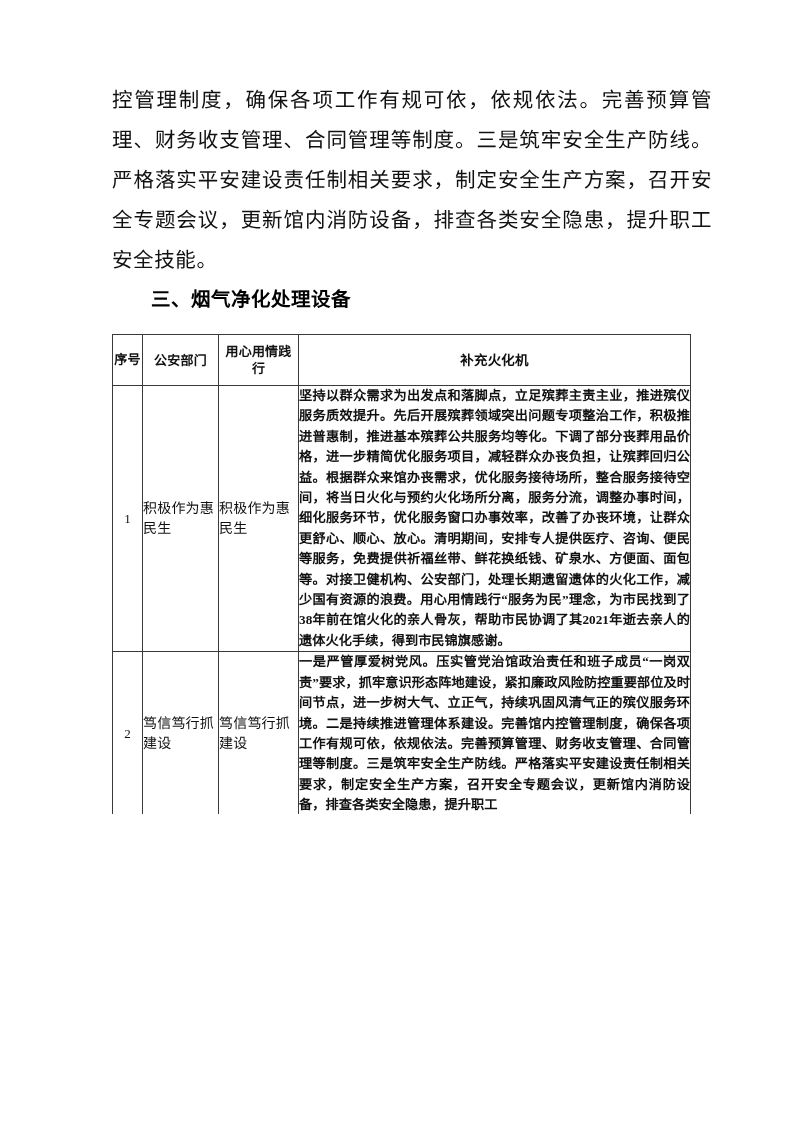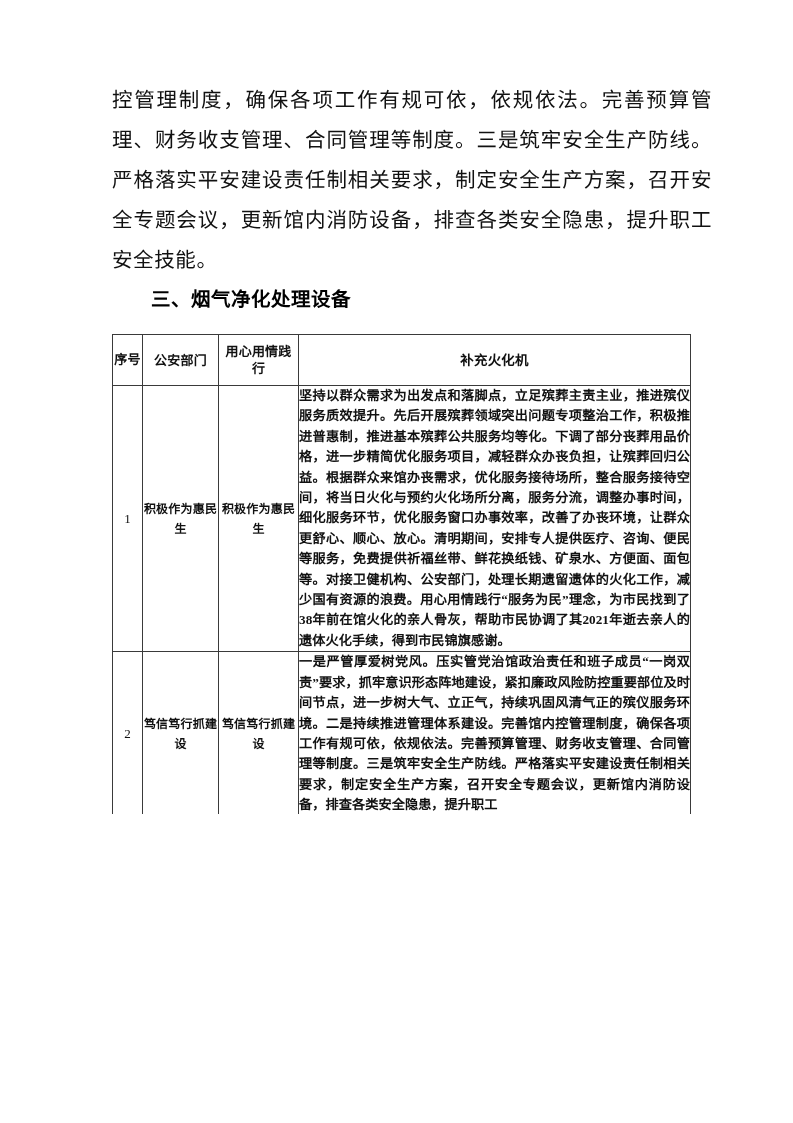--- a/index.html
+++ b/index.html
@@ -101,26 +101,24 @@
     font-size: 13.5px;
   }
 
   td.cell-index {
     text-align: center;
     font-size: 13px;
     font-family: "Liberation Serif", "DejaVu Serif", serif;
   }
   td.cell-item,
   td.cell-target {
-    text-align: center;
-    font-size: 12px;
+    font-size: 14px;
     line-height: 20px;
     padding: 2px 3px;
     letter-spacing: 0.2px;
-    font-weight: bold;
   }
   td.cell-status {
     font-size: 13.2px;
     line-height: 20.4px;
     text-align: justify;
     text-justify: inter-ideograph;
     padding: 4px 5px 3px 5px;
     letter-spacing: 0.05px;
     font-weight: bold;
   }

